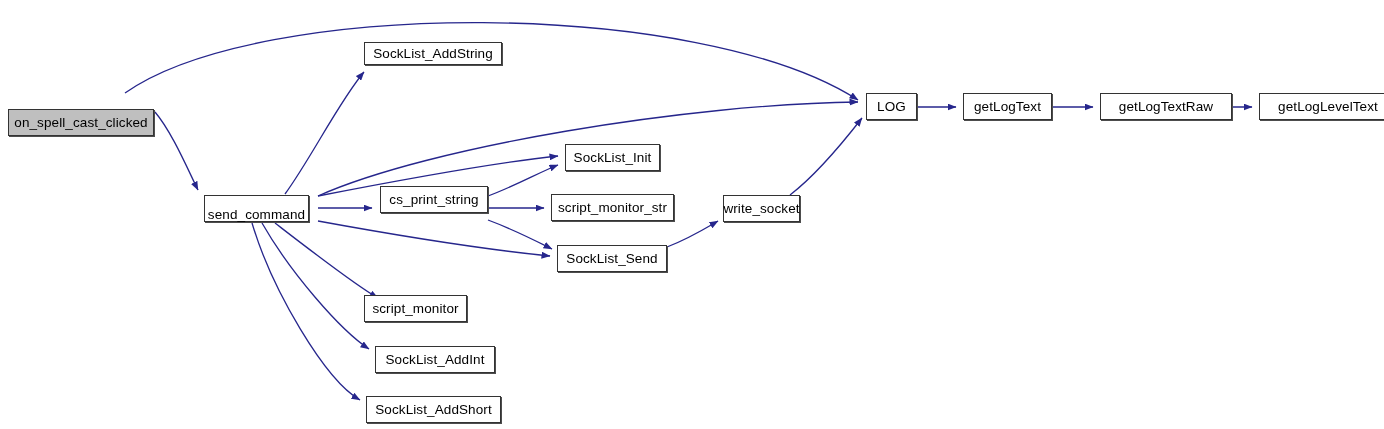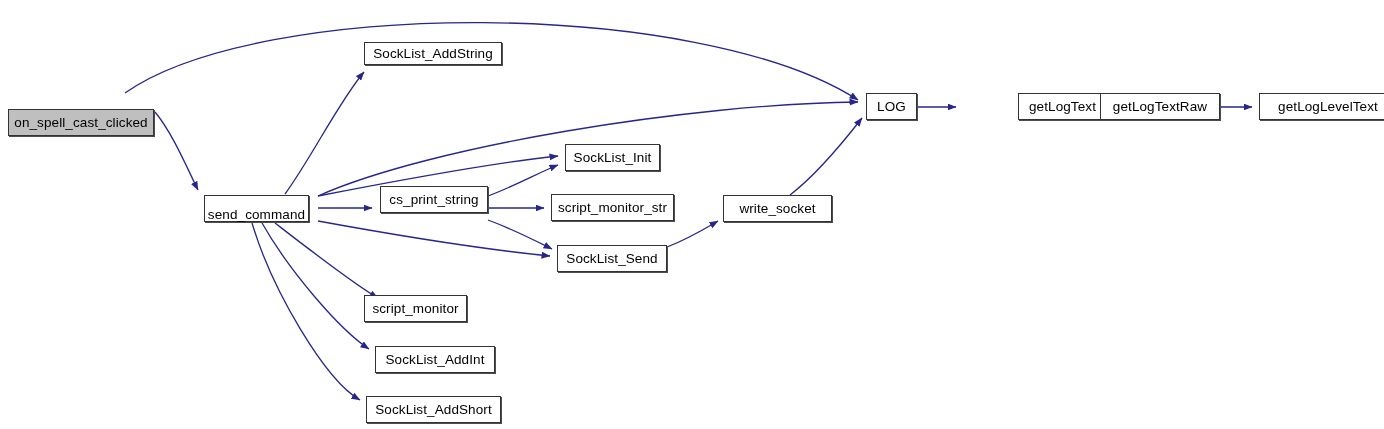--- a/index.html
+++ b/index.html
@@ -106,30 +106,30 @@
       </div>
       <div class="graph-node" style="left: 565px; top: 144px; width: 95px; height: 27px;">
         <span class="node-label">SockList_Init</span>
       </div>
       <div class="graph-node" style="left: 551px; top: 194px; width: 123px; height: 27px;">
         <span class="node-label">script_monitor_str</span>
       </div>
       <div class="graph-node" style="left: 557px; top: 245px; width: 110px; height: 27px;">
         <span class="node-label">SockList_Send</span>
       </div>
-      <div class="graph-node" style="left: 723px; top: 195px; width: 109px; height: 27px; justify-content: center;">
+      <div class="graph-node" style="left: 723px; top: 195px; width: 77px; height: 27px; justify-content: center;">
         <span class="node-label">write_socket</span>
       </div>
       <div class="graph-node" style="left: 866px; top: 93px; width: 51px; height: 27px;">
         <span class="node-label">LOG</span>
       </div>
-      <div class="graph-node" style="left: 1018px; top: 93px; width: 89px; height: 27px;">
+      <div class="graph-node" style="left: 963px; top: 93px; width: 89px; height: 27px;">
         <span class="node-label">getLogText</span>
       </div>
-      <div class="graph-node" style="left: 1100px; top: 93px; width: 120px; height: 27px;">
+      <div class="graph-node" style="left: 1100px; top: 93px; width: 132px; height: 27px;">
         <span class="node-label">getLogTextRaw</span>
       </div>
       <div class="graph-node" style="left: 1259px; top: 93px; width: 138px; height: 27px;">
         <span class="node-label">getLogLevelText</span>
       </div>
     </div>
 
 </div>
 
 </body></html>

